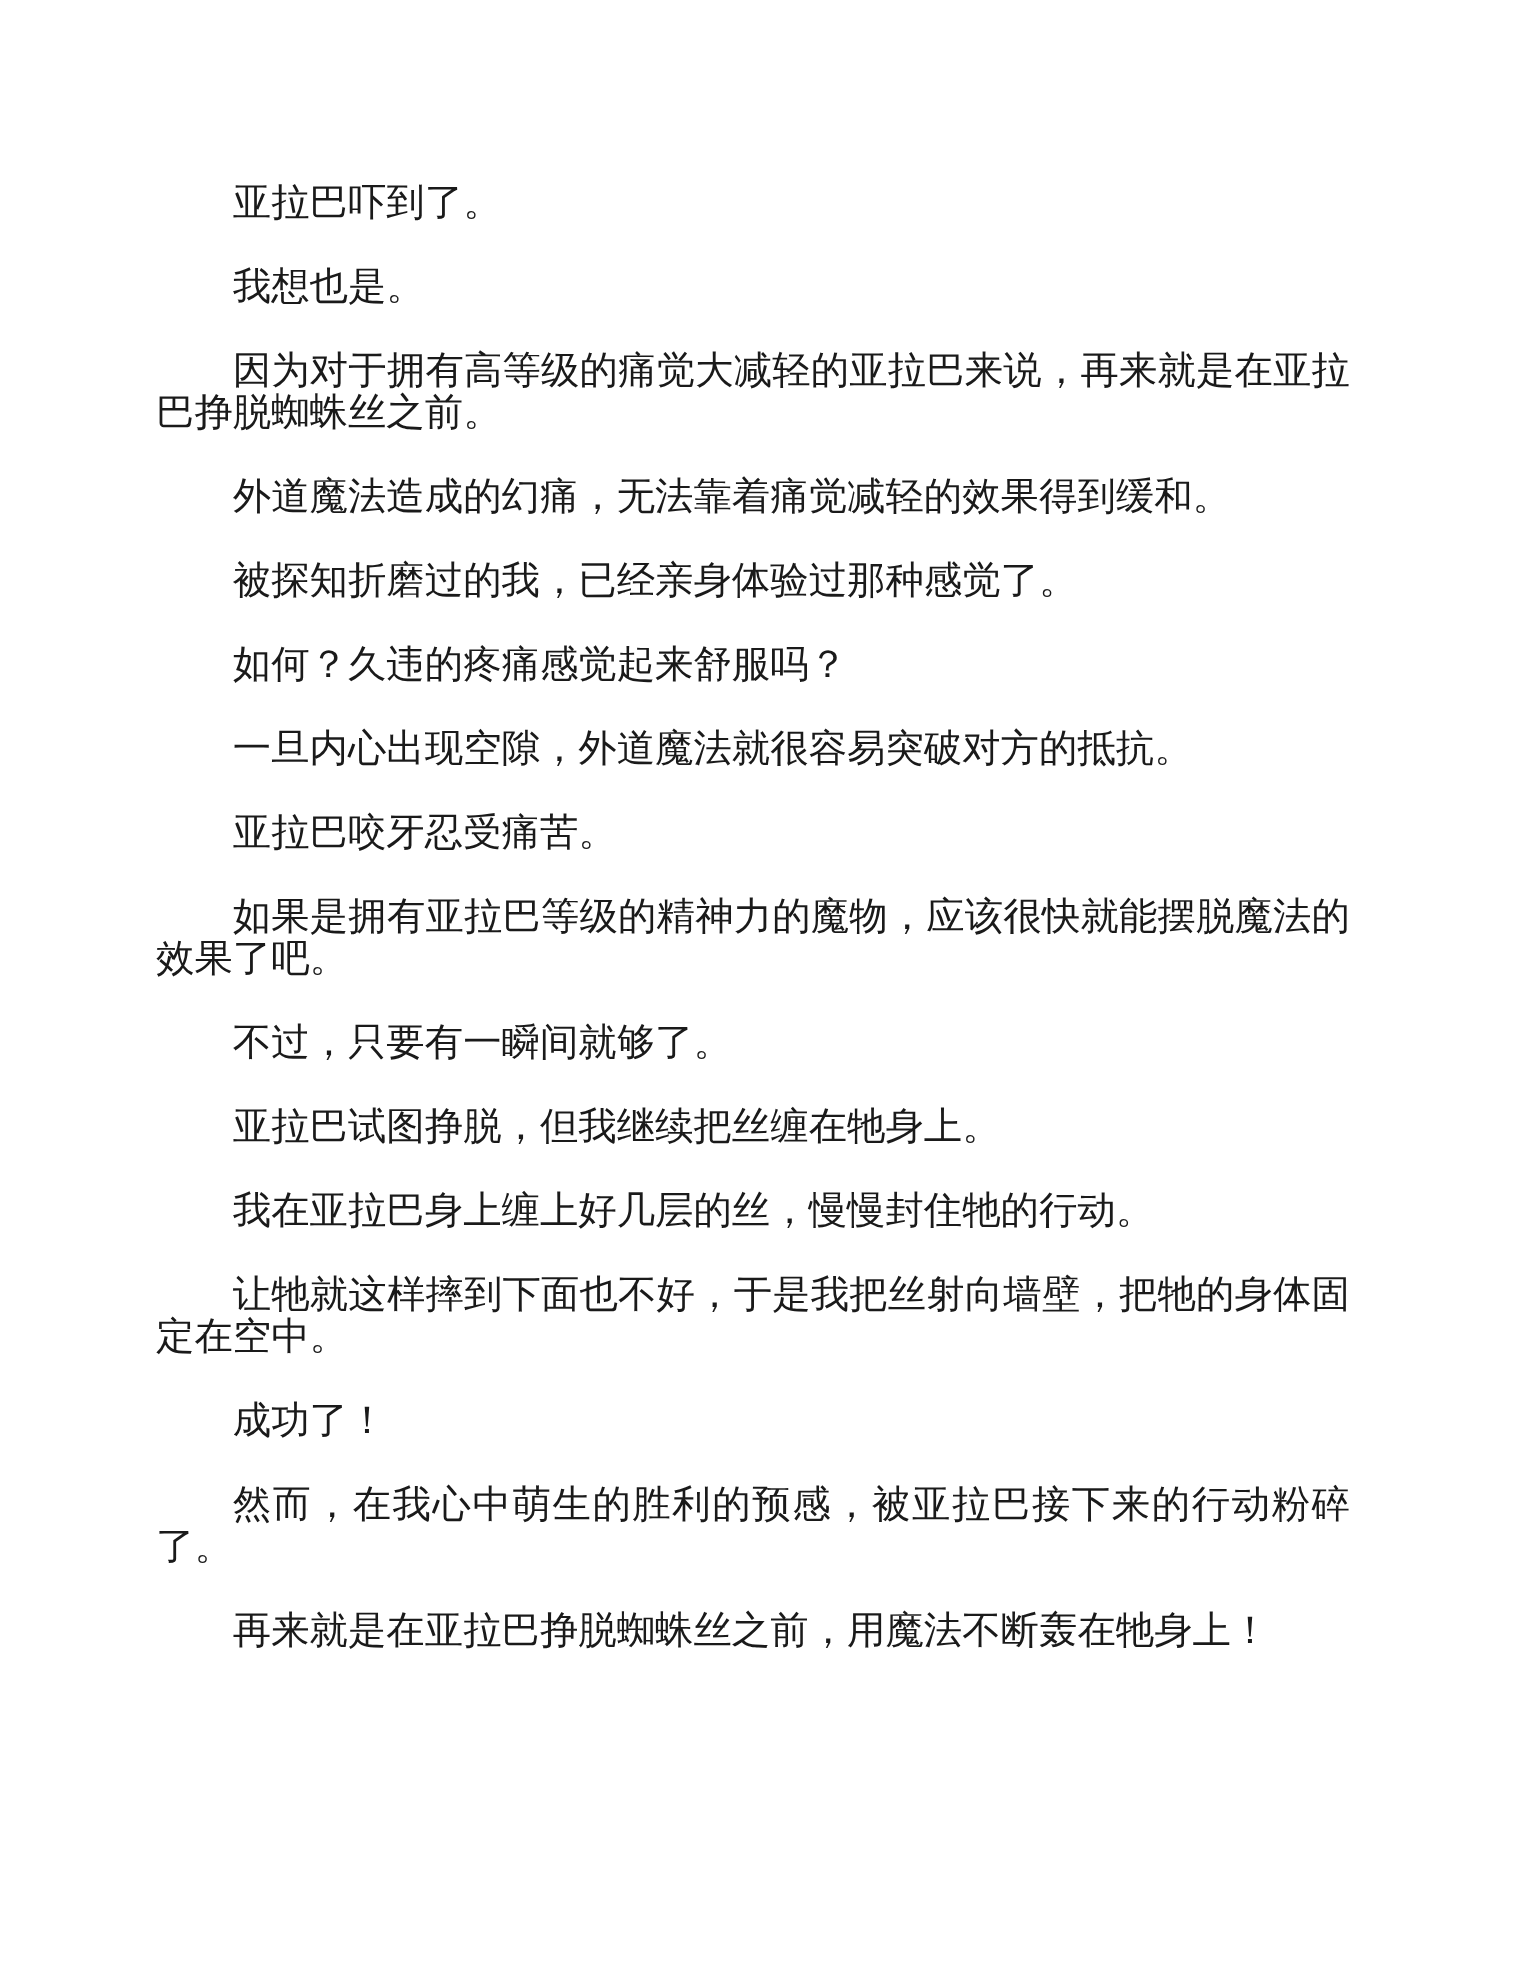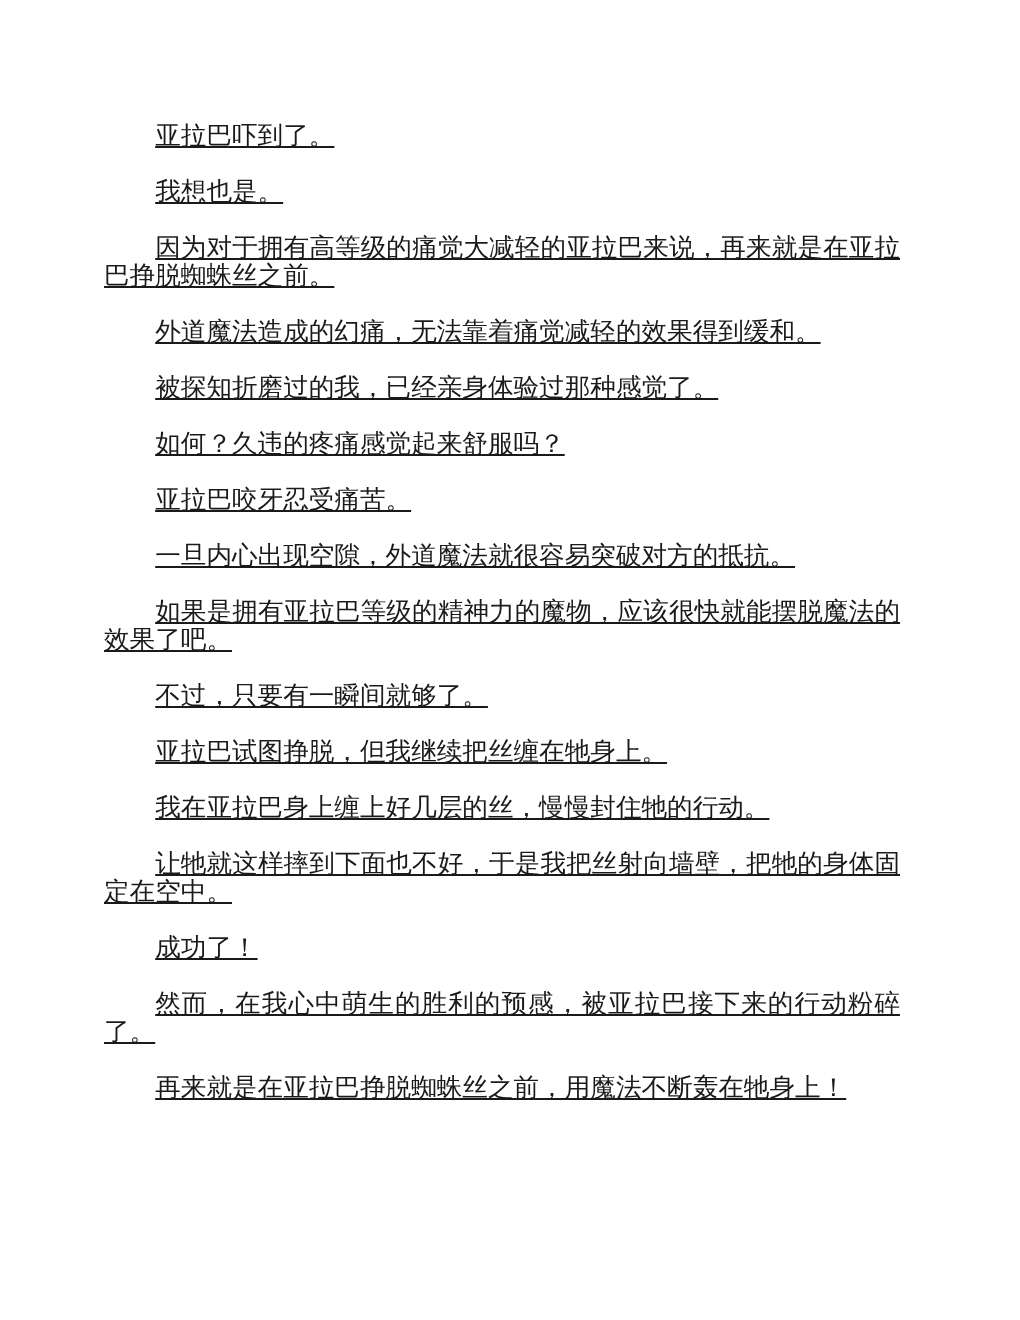--- a/index.html
+++ b/index.html
@@ -29,39 +29,38 @@
     color: #1a1a1a;
     text-align: justify;
     letter-spacing: 0;
   }
   .text-block p {
     margin: 0 0 28px 0;
     padding: 0;
     text-indent: 2em;
     line-break: strict;
     word-break: normal;
-    text-decoration: underline;
   }
   .text-block p:last-child {
     margin-bottom: 0;
   }
 </style>
 </head>
 <body style="background: rgb(255, 255, 255);">
 
 <main class="page">
   <article class="text-block" style="color: rgb(26, 26, 26);">
       <p>亚拉巴吓到了。</p>
       <p>我想也是。</p>
       <p>因为对于拥有高等级的痛觉大减轻的亚拉巴来说，再来就是在亚拉巴挣脱蜘蛛丝之前。</p>
       <p>外道魔法造成的幻痛，无法靠着痛觉减轻的效果得到缓和。</p>
       <p>被探知折磨过的我，已经亲身体验过那种感觉了。</p>
       <p>如何？久违的疼痛感觉起来舒服吗？</p>
+      <p>一旦内心出现空隙，外道魔法就很容易突破对方的抵抗。</p>
       <p>亚拉巴咬牙忍受痛苦。</p>
-      <p>一旦内心出现空隙，外道魔法就很容易突破对方的抵抗。</p>
       <p>如果是拥有亚拉巴等级的精神力的魔物，应该很快就能摆脱魔法的效果了吧。</p>
       <p>不过，只要有一瞬间就够了。</p>
       <p>亚拉巴试图挣脱，但我继续把丝缠在牠身上。</p>
       <p>我在亚拉巴身上缠上好几层的丝，慢慢封住牠的行动。</p>
       <p>让牠就这样摔到下面也不好，于是我把丝射向墙壁，把牠的身体固定在空中。</p>
       <p>成功了！</p>
       <p>然而，在我心中萌生的胜利的预感，被亚拉巴接下来的行动粉碎了。</p>
       <p>再来就是在亚拉巴挣脱蜘蛛丝之前，用魔法不断轰在牠身上！</p>
     </article>
 </main>

